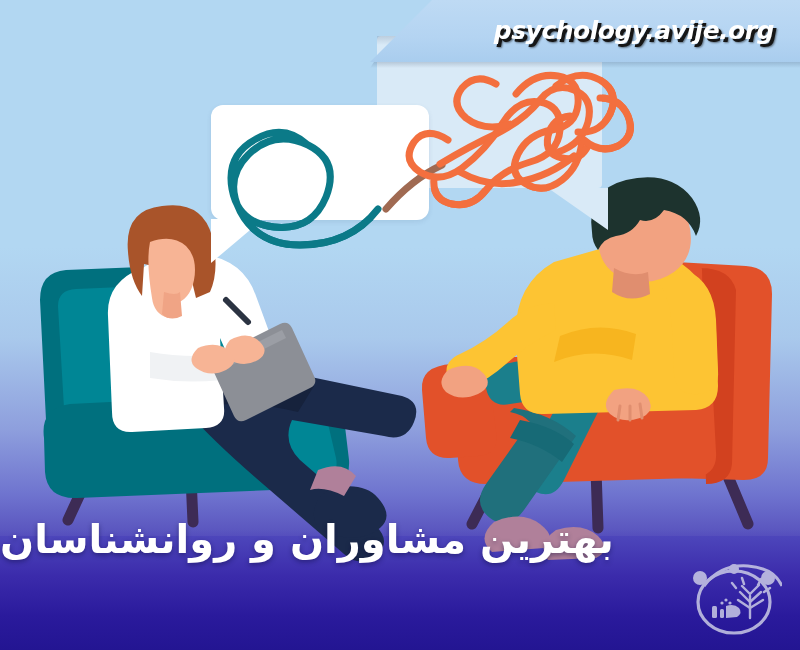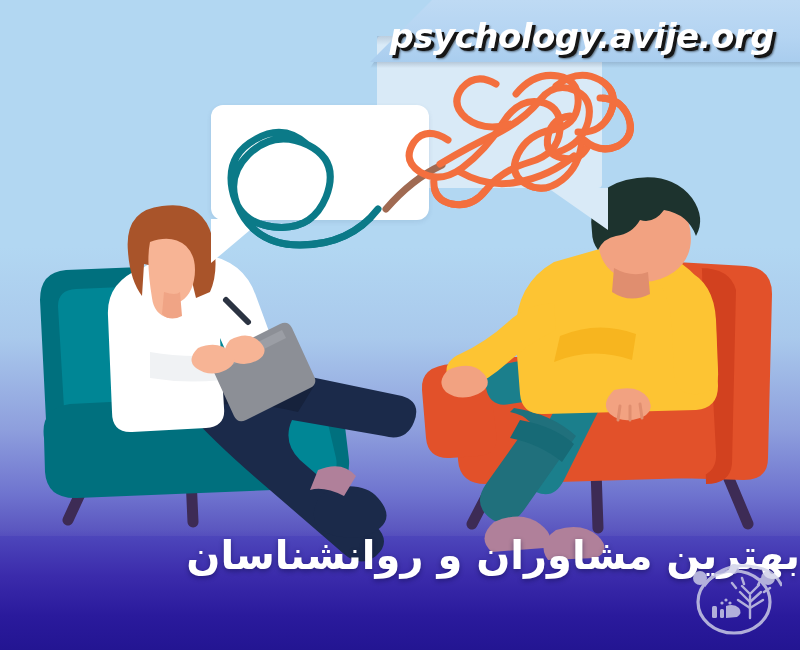--- a/index.html
+++ b/index.html
@@ -37,21 +37,21 @@
     clip-path:polygon(62px 0,100% 0,100% 100%,0 100%);
     box-shadow:0 2px 4px rgba(40,60,90,.20);
   }
   .banner-shadow{
     position:absolute;top:62px;right:0;height:6px;width:430px;
     background:linear-gradient(180deg,rgba(60,80,110,.22),rgba(60,80,110,0));
     clip-path:polygon(4px 0,100% 0,100% 100%,0 100%);
   }
   .banner-url{
     position:absolute;top:16px;right:26px;
-    font-size:34px;font-weight:bold;font-style:italic;
+    font-size:25px;font-weight:bold;font-style:italic;
     letter-spacing:-0.5px;
     color:#ffffff;
     text-shadow:3px 3px 0 #161616, 4px 4px 2px rgba(0,0,0,.45);
     white-space:nowrap;
     font-family:"DejaVu Sans","Liberation Sans",sans-serif;
   }
 
   
   .bubble-blue{
     position:absolute;left:377px;top:36px;width:225px;height:152px;
@@ -76,22 +76,22 @@
   .bubble-white-tail{
     position:absolute;left:211px;top:219px;width:52px;height:44px;
     background:#ffffff;
     clip-path:polygon(0 100%,0 0,100% 0);
   }
 
   .scribbles{position:absolute;left:0;top:0;width:800px;height:650px;pointer-events:none;}
 
   
   .headline{
-    position:absolute;left:0;right:0;top:528px;
-    text-align:right;
+    position:absolute;left:0;right:0;top:512px;
+    text-align:left;
     color:#ffffff;
     font-weight:bold;
     direction:rtl;
     font-family:"DejaVu Sans","Liberation Sans",sans-serif;
     text-shadow:0 2px 5px rgba(10,8,60,.45);
   }
   .headline .l1{font-size:40px;line-height:54px;letter-spacing:-1px;}
   .headline .l2{font-size:40px;line-height:62px;letter-spacing:-1px;}
 
   

